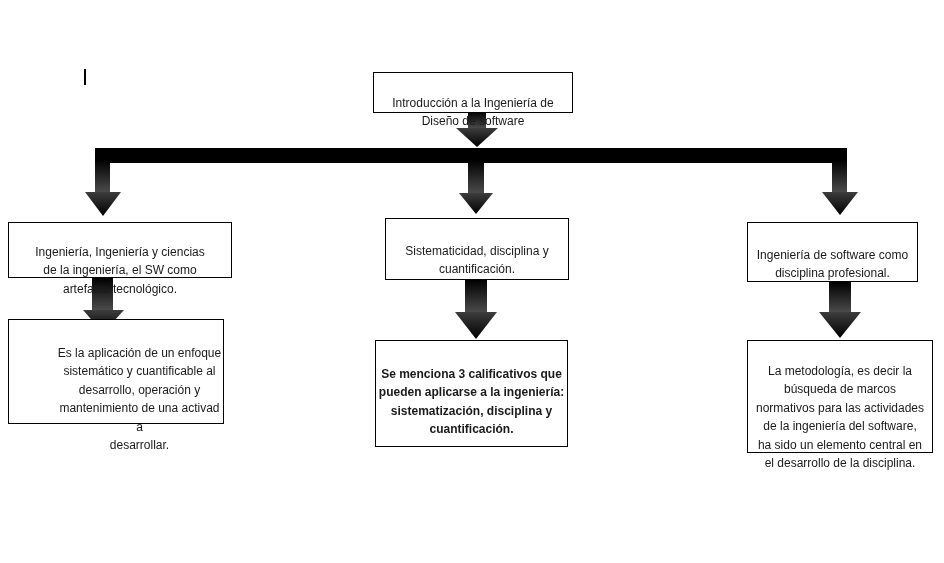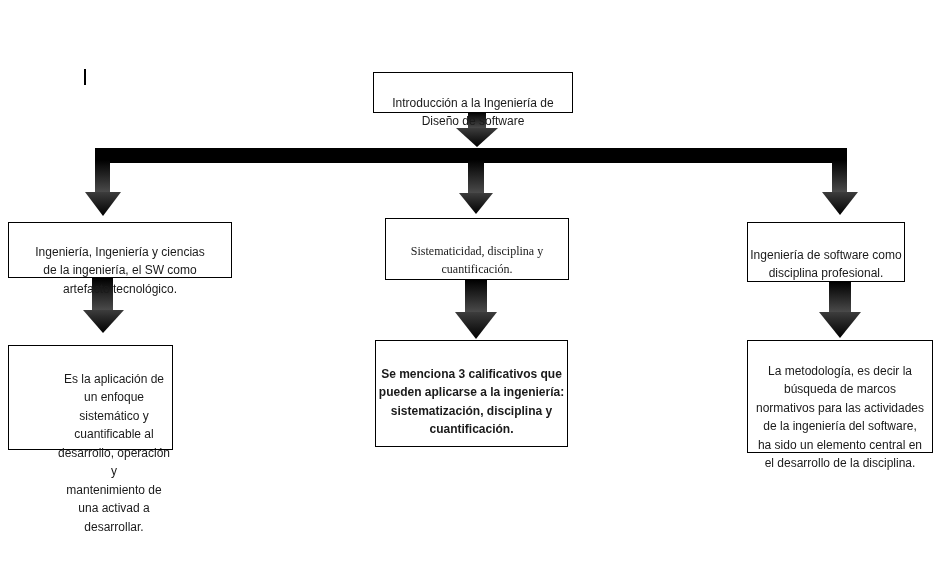--- a/index.html
+++ b/index.html
@@ -30,23 +30,23 @@
   .node span { display: block; }
   .caret {
     position: absolute;
     left: 84px; top: 69px;
     width: 2px; height: 16px;
     background: #000000;
   }
   
   .n-root       { left: 373px; top: 72px;  width: 200px; height: 41px;  padding-top: 2px; }
   .n-concept-0  { left: 8px;   top: 222px; width: 224px; height: 56px;  padding-top: 1px; }
-  .n-concept-1  { left: 385px; top: 218px; width: 184px; height: 62px;  padding-top: 4px; font-family: Liberation Serif, serif; }
-  .n-concept-2  { left: 747px; top: 222px; width: 158px; height: 60px;  padding-top: 4px; }
-  .n-detail-0   { left: 8px;   top: 345px; width: 165px; height: 105px; padding-top: 5px; padding-left: 47px; }
+  .n-concept-1  { left: 385px; top: 218px; width: 184px; height: 62px;  padding-top: 4px; }
+  .n-concept-2  { left: 747px; top: 222px; width: 171px; height: 60px;  padding-top: 4px; }
+  .n-detail-0   { left: 8px;   top: 319px; width: 216px; height: 105px; padding-top: 5px; padding-left: 47px; }
   .n-detail-1   { left: 375px; top: 340px; width: 193px; height: 107px; padding-top: 5px; font-weight: bold; }
   .n-detail-2   { left: 747px; top: 340px; width: 186px; height: 113px; padding-top: 2px; text-align: center; }
 </style>
 </head>
 <body>
 
 <div class="stage">
 
   <svg class="connectors" viewBox="0 0 944 563" xmlns="http://www.w3.org/2000/svg">
     <defs>

